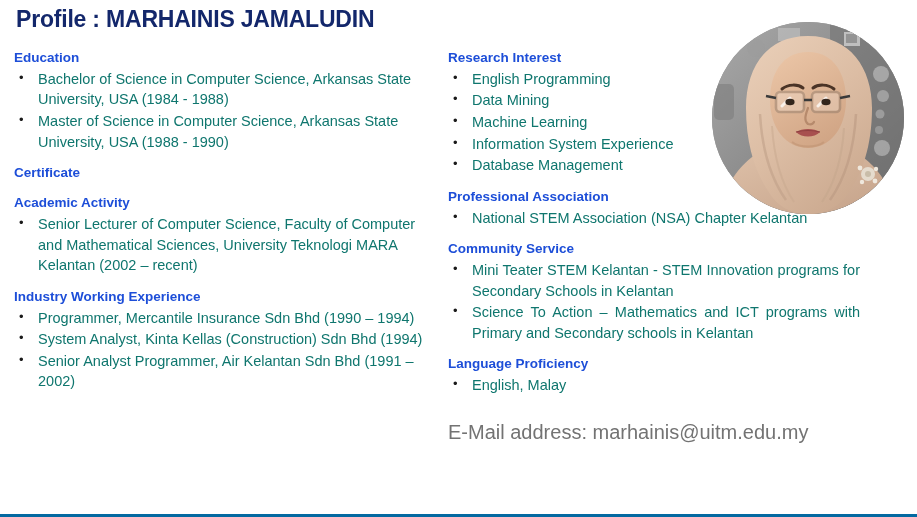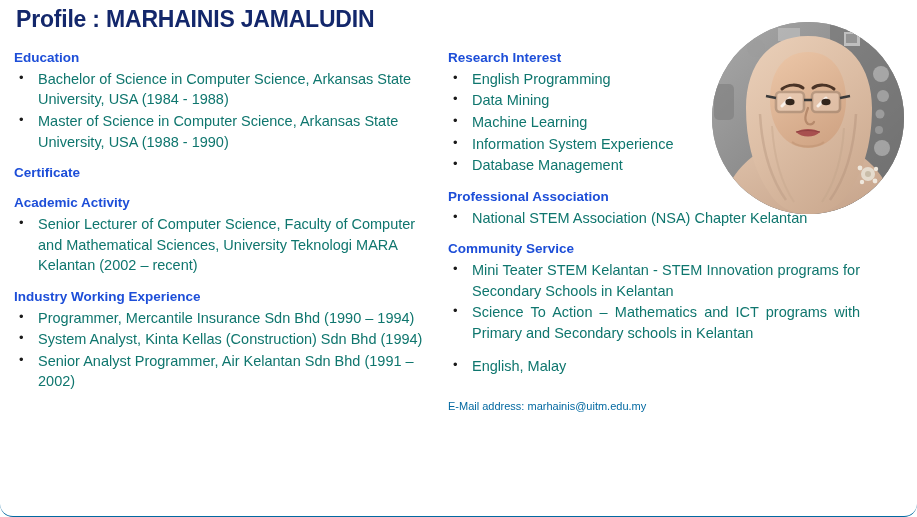--- a/index.html
+++ b/index.html
@@ -8,24 +8,23 @@
     background: #ffffff;
   }
   body {
     font-family: "Liberation Sans", sans-serif;
   }
   #slide {
     position: relative;
     width: 917px;
     height: 517px;
     background: #ffffff;
-    border-bottom: 1px solid #0369a1;
+    border-bottom: 3px solid #0369a1;
     box-sizing: border-box;
     overflow: hidden;
-    border-radius: 13px;
   }
 
   
   #slide-title {
     position: absolute;
     left: 16px;
     top: 6px;
     font-size: 23px;
     font-weight: bold;
     color: #13276B;
@@ -82,23 +81,23 @@
     top: -1px;
     font-size: 13px;
     color: #1a1a1a;
     line-height: 1.55;
   }
   ul.bullets > li.justified {
     text-align: justify;
   }
 
   .plain-line {
-    font-size: 11px;
+    font-size: 20px;
     line-height: 1.42;
-    color: #0369a1;
+    color: #737373;
   }
   #email-line {
     margin-top: 22px;
   }
 
   
   #profile-photo {
     position: absolute;
     left: 712px;
     top: 22px;
@@ -166,20 +165,21 @@
         </ul>
       </div>
       <div class="section">
         <div class="section-heading">Community Service</div>
         <ul class="bullets">
           <li class="justified">Mini Teater STEM Kelantan   - STEM Innovation programs for Secondary Schools in Kelantan</li>
           <li class="justified">Science To Action – Mathematics and ICT programs with Primary and Secondary schools in Kelantan</li>
         </ul>
       </div>
       <div class="section">
+        <div class="section-heading">Language Proficiency</div>
         <ul class="bullets">
           <li>English, Malay</li>
         </ul>
       </div>
       <div class="plain-line" id="email-line">E-Mail address:  marhainis@uitm.edu.my</div>
   </div>
 
   <div id="profile-photo">
     <svg id="photo-svg" viewBox="0 0 192 192">
       <defs>

